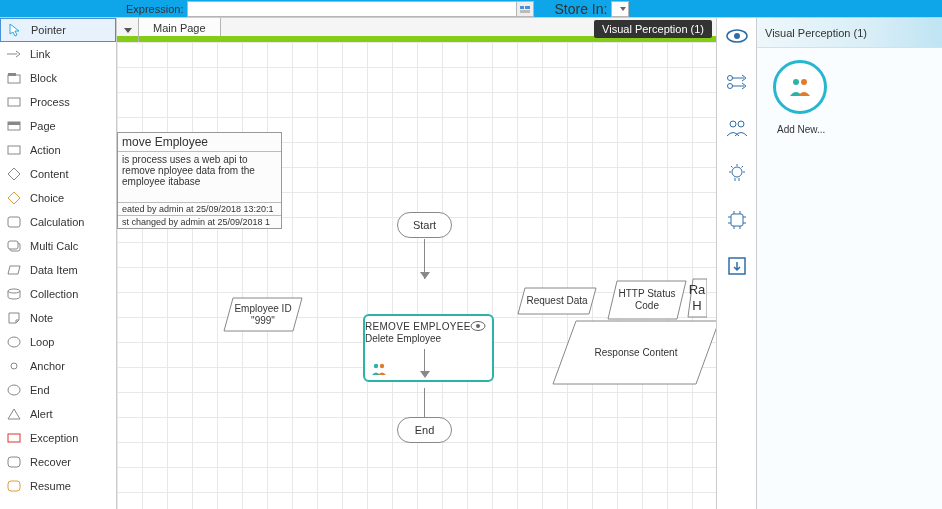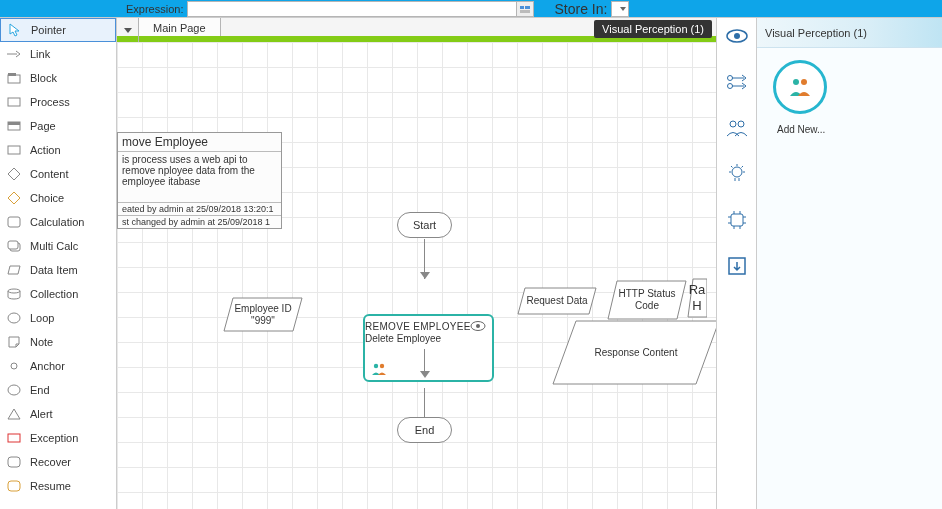--- a/index.html
+++ b/index.html
@@ -203,34 +203,34 @@
       <span class="ticon">
           <svg width="14" height="12">
             <ellipse cx="7" cy="3" rx="6" ry="2" fill="none" stroke="#888"></ellipse>
             <path d="M1 3 L1 9 A6 2 0 0 0 13 9 L13 3" fill="none" stroke="#888"></path>
           </svg>
         </span>
       <span>Collection</span>
     </div>
     <div class="tool-item">
       <span class="ticon">
-          <svg width="14" height="12">
-            <ellipse cx="7" cy="6" rx="6" ry="5" fill="none" stroke="#888"></ellipse>
-          </svg>
-        </span>
-      <span>Loop</span>
-    </div>
-    <div class="tool-item">
-      <span class="ticon">
           <svg width="12" height="12">
             <path d="M1 1 L11 1 L11 8 L8 11 L1 11 Z" fill="none" stroke="#888"></path>
             <path d="M8 11 L8 8 L11 8" fill="none" stroke="#888"></path>
           </svg>
         </span>
       <span>Note</span>
+    </div>
+    <div class="tool-item">
+      <span class="ticon">
+          <svg width="14" height="12">
+            <ellipse cx="7" cy="6" rx="6" ry="5" fill="none" stroke="#888"></ellipse>
+          </svg>
+        </span>
+      <span>Loop</span>
     </div>
     <div class="tool-item">
       <span class="ticon">
           <svg width="12" height="12">
             <circle cx="6" cy="6" r="3" fill="none" stroke="#888"></circle>
           </svg>
         </span>
       <span>Anchor</span>
     </div>
     <div class="tool-item">

